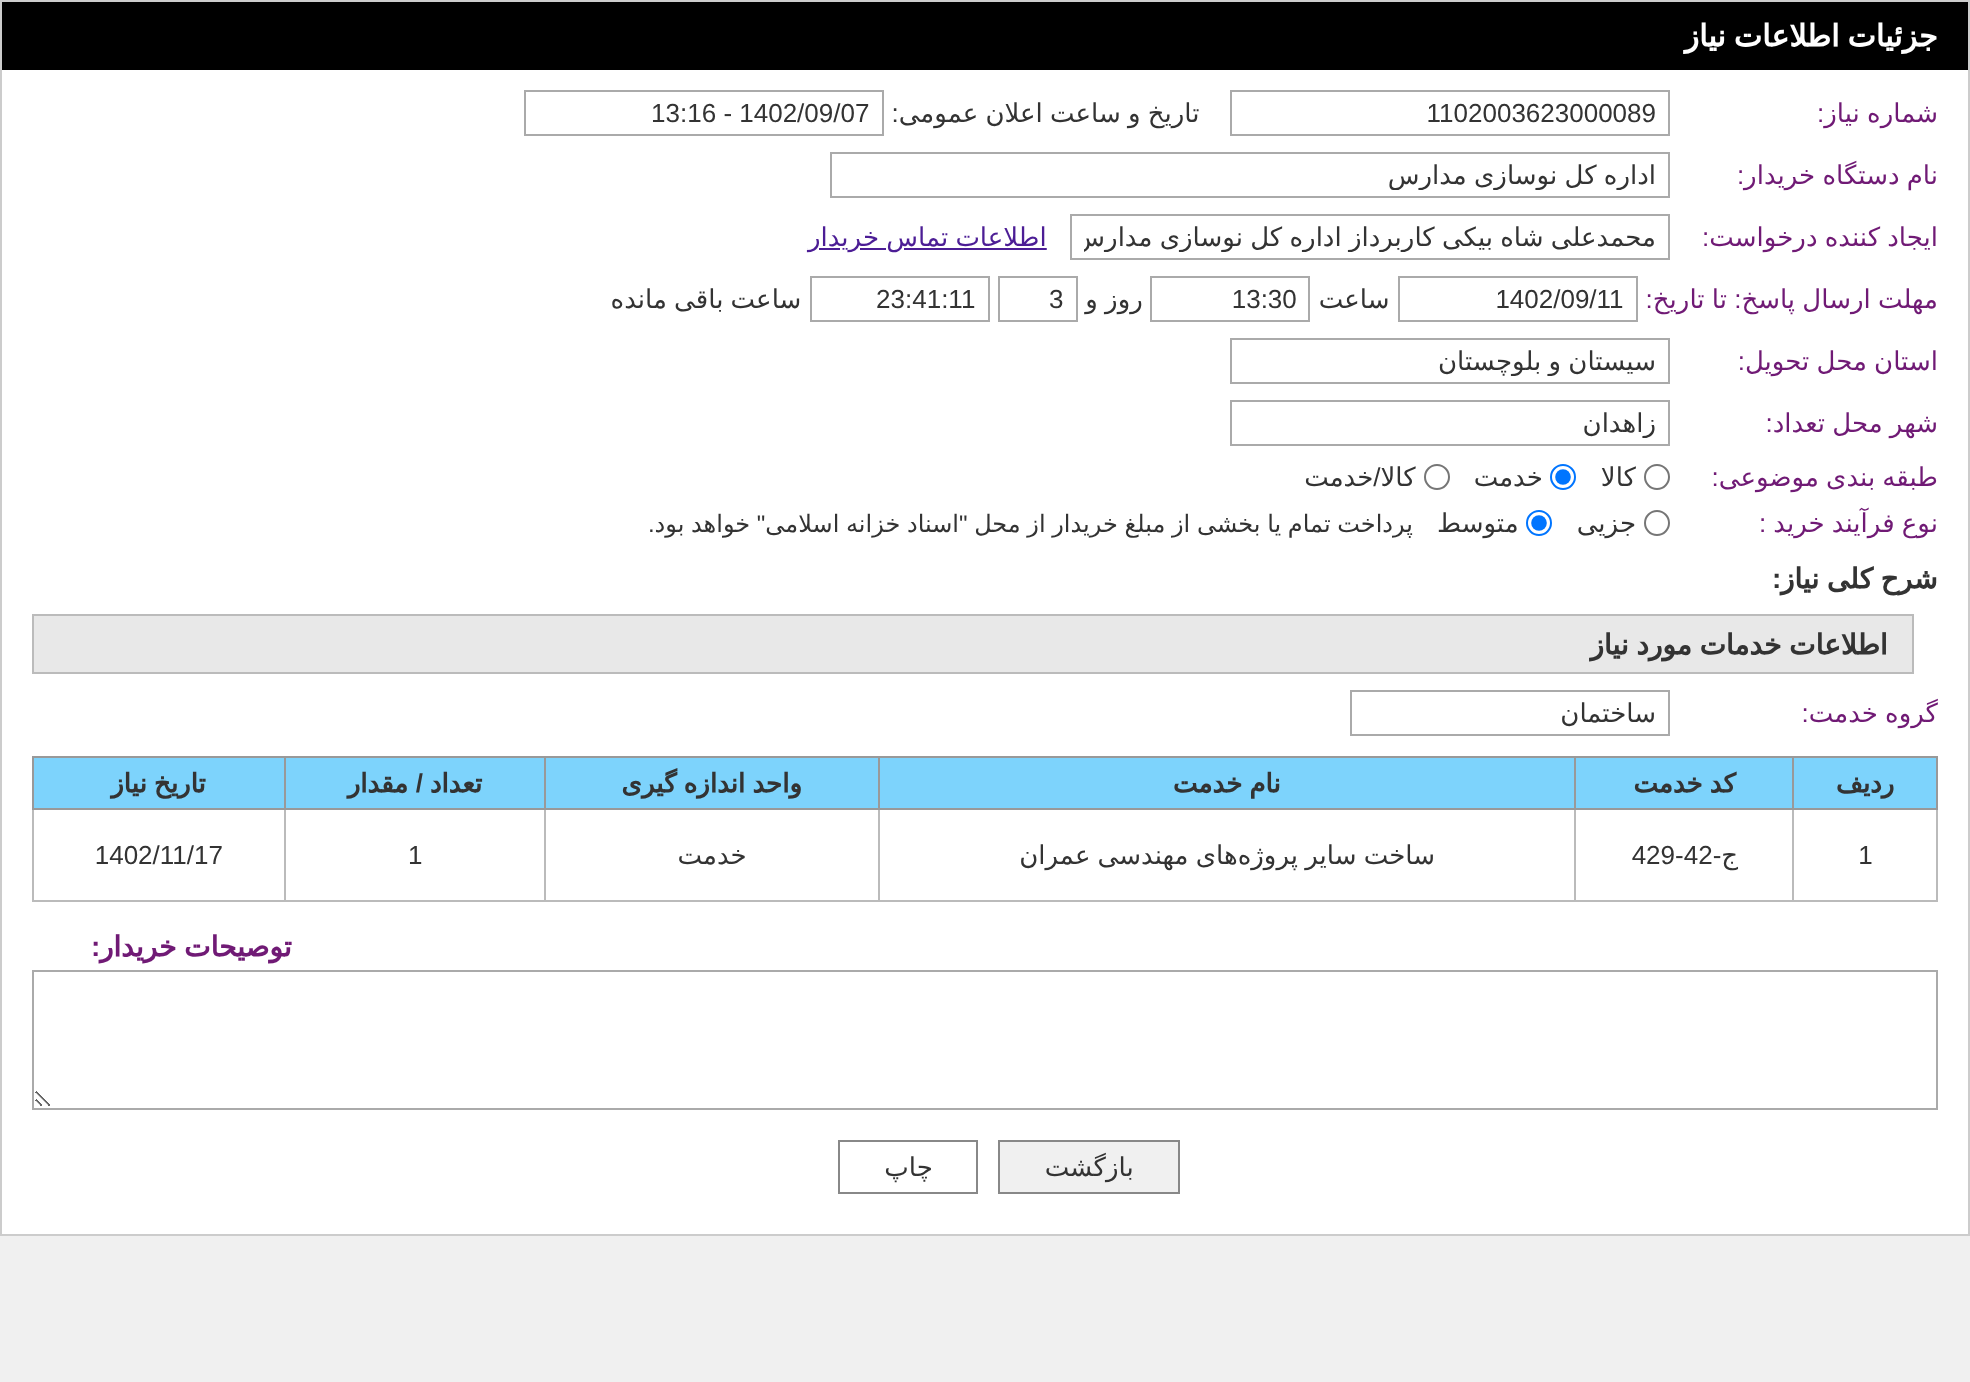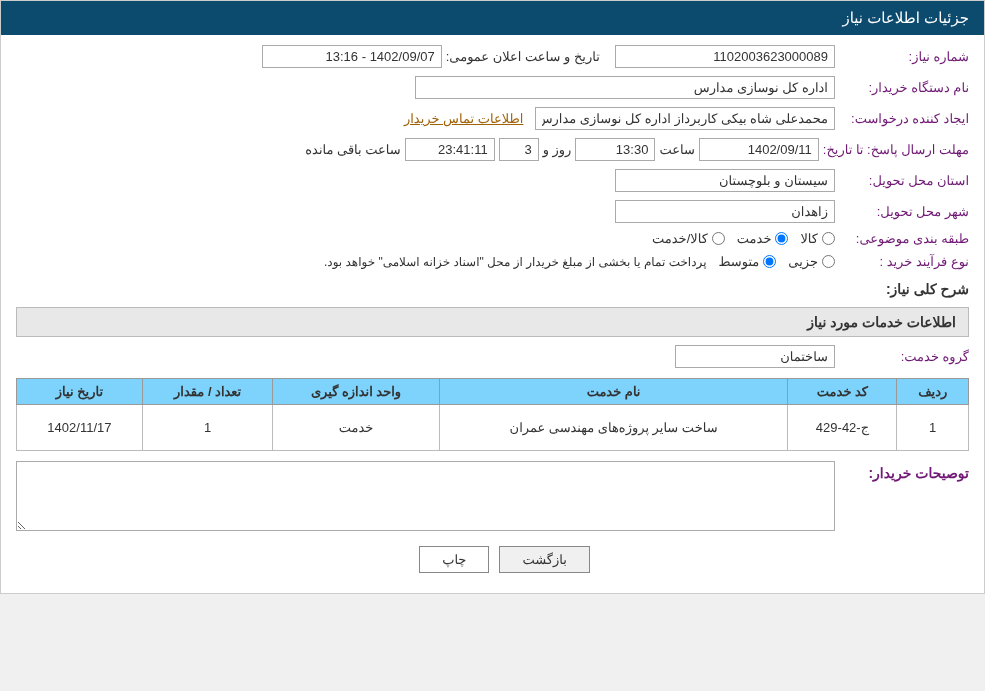--- a/index.html
+++ b/index.html
@@ -10,26 +10,26 @@
       direction: rtl;
       color: #333;
     }
     .page-wrapper {
       max-width: 985px;
       margin: 0 auto;
       background: #fff;
       border: 1px solid #ccc;
     }
     .header-bar {
-      background: #0c4a6e;
+      background: #000000;
       color: #fff;
       text-align: right;
       padding: 8px 15px;
       font-size: 15px;
-      font-weight: normal;
+      font-weight: bold;
     }
     .content {
       padding: 10px 15px;
     }
     .label-sm {
       color: #333;
       white-space: nowrap;
       font-size: 13px;
     }
     .input-box {
@@ -38,33 +38,33 @@
       padding: 3px 6px;
       font-size: 13px;
       font-family: Tahoma, Arial, sans-serif;
       direction: rtl;
       color: #333;
     }
     .input-wide { width: 260px; }
     .input-date { width: 140px; }
     .input-time { width: 90px; }
     .link-blue {
-      color: #a16207;
+      color: #4c1d95;
       text-decoration: underline;
       cursor: pointer;
       font-size: 13px;
     }
     .section-title {
       background: #e8e8e8;
       border: 1px solid #bbb;
       padding: 6px 12px;
       font-weight: bold;
       font-size: 14px;
       color: #333;
-      margin: 10px 0 8px 0;
+      margin: 10px 12px 8px 0;
       text-align: right;
     }
     .radio-group {
       display: flex;
       align-items: center;
       gap: 12px;
       direction: rtl;
     }
     .radio-item {
       display: flex;
@@ -195,21 +195,21 @@
       <input class="input-box" type="text" readonly="" style="width: 90px;" value="23:41:11">
       <span class="label-sm">ساعت باقی مانده</span>
     </div>
 
     <div class="info-row">
       <span class="col-label">استان محل تحویل:</span>
       <input class="input-box" type="text" readonly="" style="width: 220px;" value="سیستان و بلوچستان">
     </div>
 
     <div class="info-row">
-      <span class="col-label">شهر محل تحویل:</span>
+      <span class="col-label">شهر محل تعداد:</span>
       <input class="input-box" type="text" readonly="" style="width: 220px;" value="زاهدان">
     </div>
 
     <div class="info-row">
       <span class="col-label">طبقه بندی موضوعی:</span>
       <div class="radio-group">
         <div class="radio-item">
           <input type="radio" name="category" style="">
           <span>کالا</span>
         </div>
@@ -268,21 +268,21 @@
             <td>ج-42-429</td>
             <td>ساخت سایر پروژه‌های مهندسی عمران</td>
             <td>خدمت</td>
             <td>1</td>
             <td>1402/11/17</td>
           </tr>
         </tbody>
       </table>
     </div>
 
-    <div class="info-row" style="align-items:flex-start;">
+    <div class="info-row" style="align-items:flex-end;flex-direction:column;">
       <span class="col-label" style="font-weight:bold; font-size:14px; padding-top:4px;">توصیحات خریدار:</span>
       <textarea class="buyer-desc-box" style=""></textarea>
     </div>
 
     <div class="buttons-row">
       <button class="btn btn-back">بازگشت</button>
       <button class="btn btn-print">چاپ</button>
     </div>
 
   </div>

